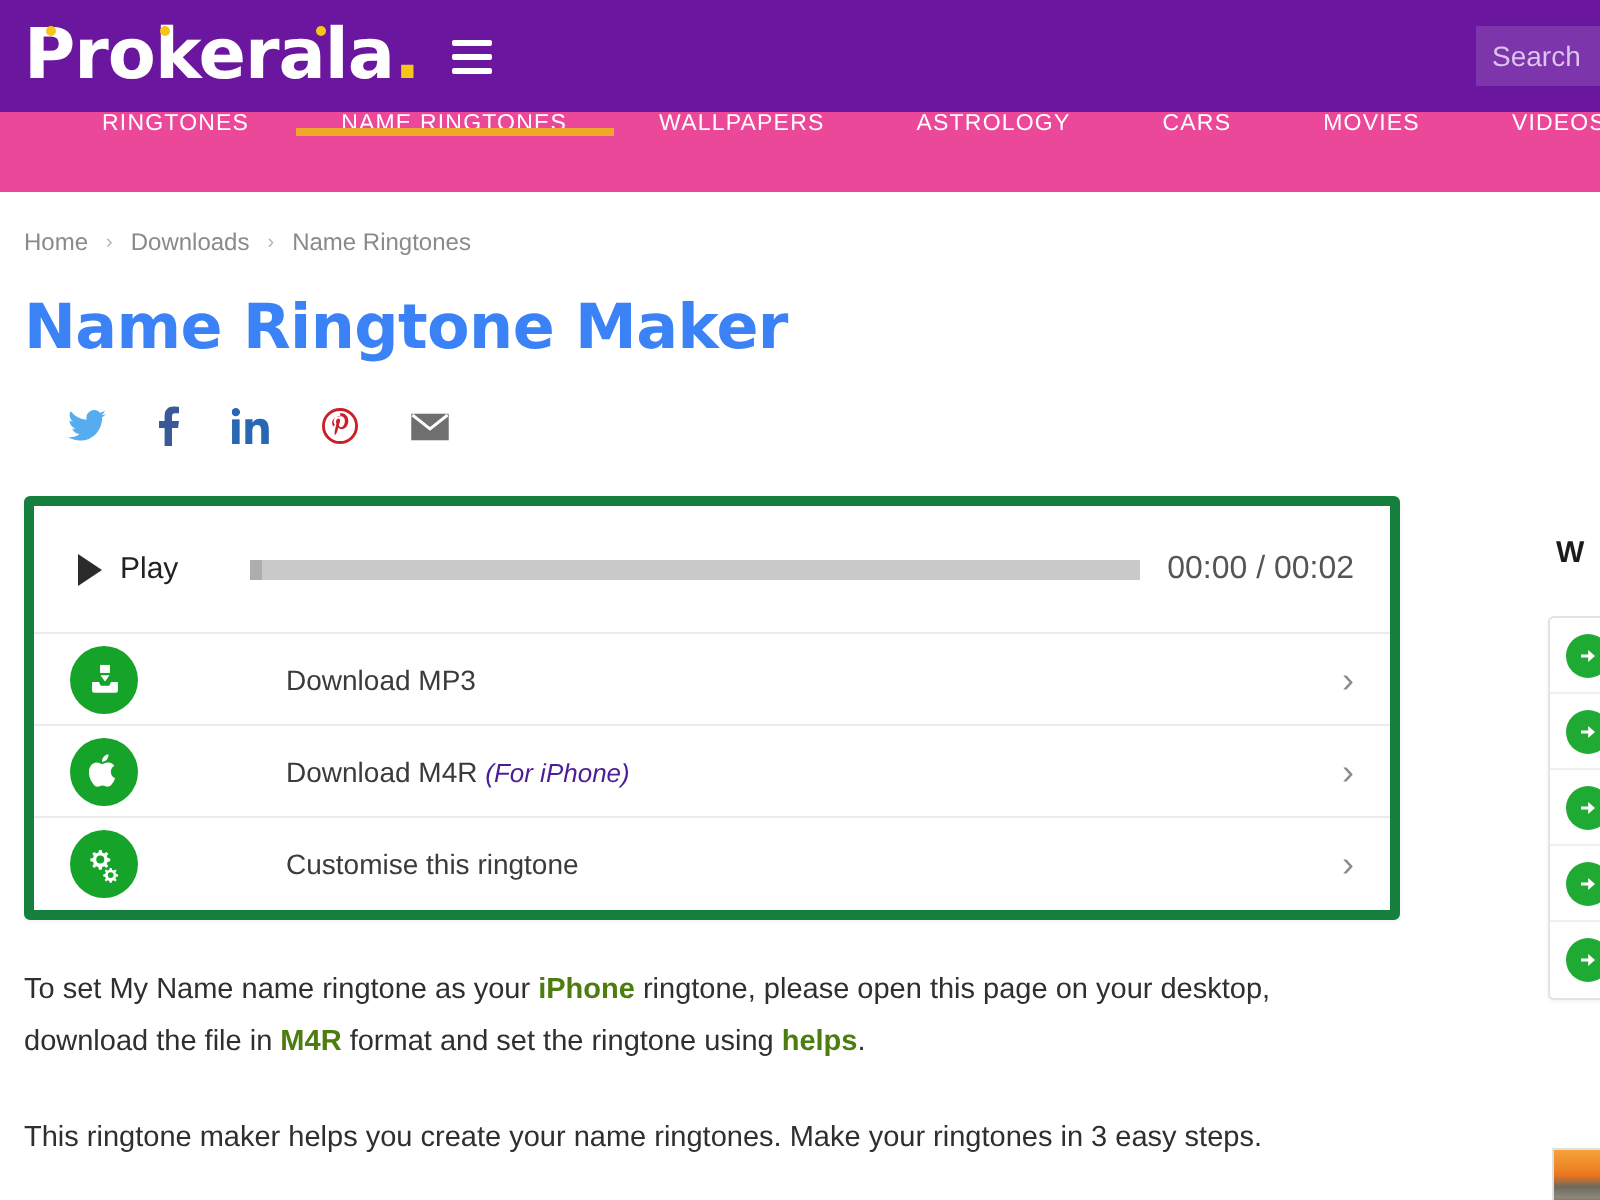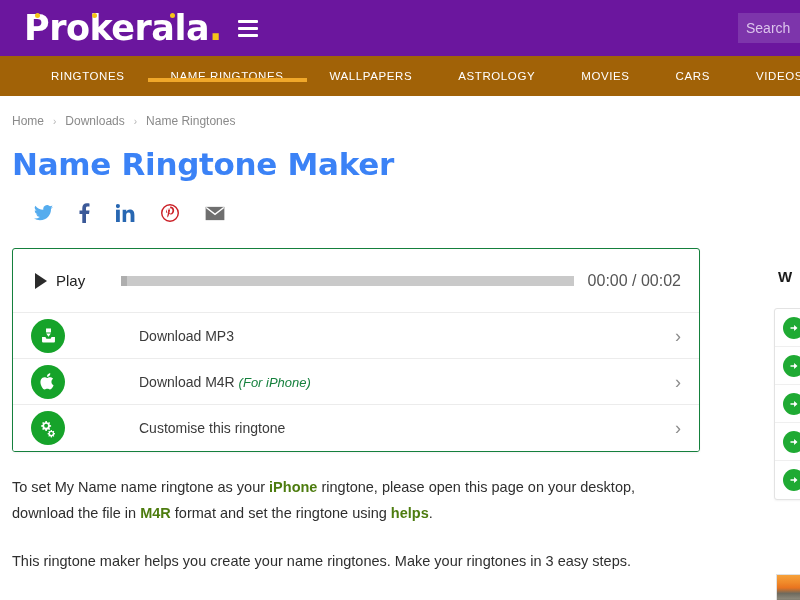--- a/index.html
+++ b/index.html
@@ -22,21 +22,20 @@
   }
   .logo {
     color: #ffffff;
     font-size: 35px;
     line-height: 35px;
     font-weight: bold;
     letter-spacing: -0.5px;
     font-family: "DejaVu Sans", sans-serif;
     position: relative;
     white-space: nowrap;
-    margin-left: 12px;
   }
   .logo-dot {
     color: #f5c518;
     font-size: 35px;
   }
   .logo-spark {
     position: absolute;
     width: 5px; height: 5px;
     background: #f5c518;
     border-radius: 50%;
@@ -72,23 +71,23 @@
     font-size: 14px;
     font-family: "Liberation Sans", sans-serif;
     padding: 0 8px;
     outline: none;
   }
   .searchbox::placeholder { color: #dcc4ec; }
 
   
   .navbar {
     height: 40px;
-    background: #a16207;
-    display: flex;
-    align-items: center;
+    background: #ec4899;
+    display: flex;
+    align-items: flex-start;
     padding-left: 28px;
     overflow: hidden;
   }
   .nav-item {
     color: #ffffff;
     font-size: 11.5px;
     letter-spacing: 0.6px;
     display: flex;
     align-items: center;
     padding: 0 23px;
@@ -144,21 +143,21 @@
     padding-left: 22px;
     margin-bottom: 24px;
     height: 22px;
   }
   .share-ic { cursor: pointer; display: block; }
 
   
   .card {
     width: 688px;
     background: #ffffff;
-    border: 1px solid #15803d;
+    border: 5px solid #15803d;
     border-radius: 3px;
     box-shadow: 0 1px 2px rgba(0,0,0,0.05);
     overflow: hidden;
   }
   .player-row {
     display: flex;
     align-items: center;
     height: 64px;
     padding: 0 18px 0 22px;
     border-bottom: 1px solid #ececec;
@@ -214,21 +213,21 @@
     align-items: center;
     justify-content: center;
     flex-shrink: 0;
   }
   .dl-label {
     margin-left: 30px;
     font-size: 14px;
     color: #3b3b3b;
     flex: 1;
   }
-  .dl-label i { color: #15803d; font-style: italic; font-size: 13px; }
+  .dl-label i { color: #4c1d95; font-style: italic; font-size: 13px; }
   .chev {
     color: #8c8c8c;
     font-size: 18px;
     line-height: 1;
   }
 
   
   .para {
     font-size: 14.5px;
     color: #2f2f2f;
@@ -321,22 +320,22 @@
   </div>
 
   <input class="searchbox" type="text" placeholder="Search" style="">
 </div>
 
 <div class="navbar">
   <div class="nav-item">RINGTONES</div>
   <div class="nav-item active">NAME RINGTONES</div>
   <div class="nav-item">WALLPAPERS</div>
   <div class="nav-item">ASTROLOGY</div>
+  <div class="nav-item">CARS</div>
   <div class="nav-item">MOVIES</div>
-  <div class="nav-item">CARS</div>
   <div class="nav-item">VIDEOS</div>
 
 </div>
 
 <div class="page">
 
   <div class="content">
 
     <div class="breadcrumb">
       <a>Home</a>

